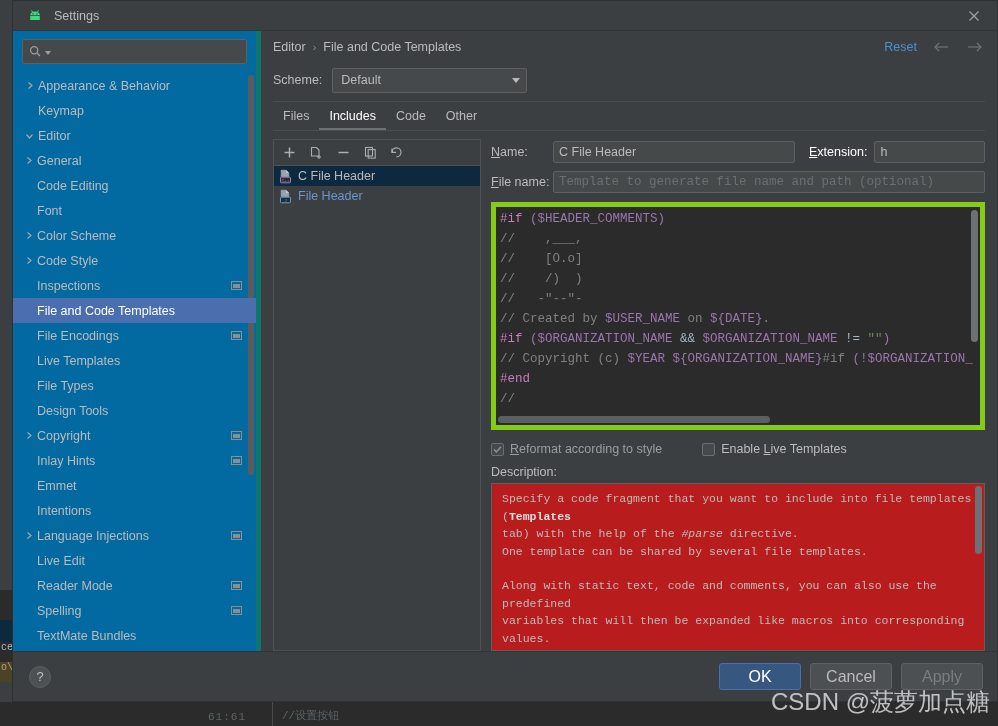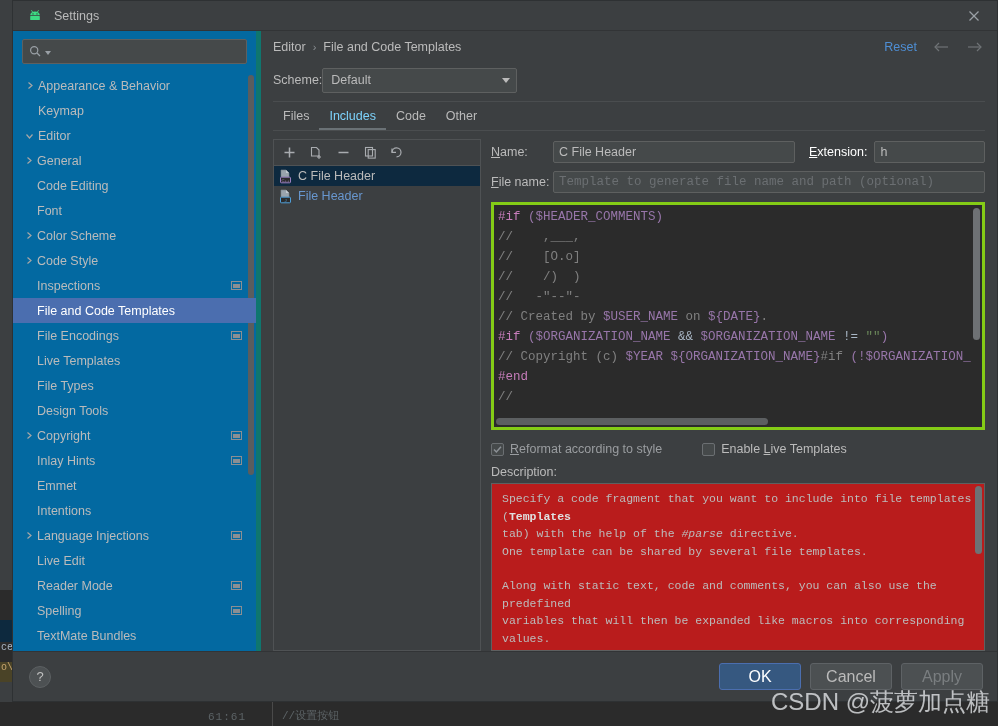--- a/index.html
+++ b/index.html
@@ -138,39 +138,39 @@
   .crumb-sep { color: #8a8f93; font-size: 11px; margin: 0 7px; }
   .spacer { flex: 1; }
   .reset-link { color: #4e8ed4; font-size: 12.5px; cursor: pointer; }
   .nav-arrow { margin-left: 16px; cursor: pointer; display:flex; align-items:center;}
   .nav-arrow svg { stroke: #6f7376; }
 
   .scheme-row {
     height: 34px; display: flex; align-items: center;
     padding: 0 0 0 12px;
   }
-  .scheme-label { color: #bbbbbb; font-size: 12.5px; margin-right: 0; }
+  .scheme-label { color: #bbbbbb; font-size: 12.5px; margin-right: 10px; }
   .scheme-select {
     width: 195px; height: 25px;
     background: #45494a; border: 1px solid #5e6060; border-radius: 2px;
     display: flex; align-items: center; padding: 0 6px 0 8px;
     color: #bbbbbb; font-size: 12.5px; cursor: pointer;
   }
   .scheme-select .sv { flex: 1; }
   .caret { width:0;height:0;border-left:4px solid transparent;border-right:4px solid transparent;border-top:5px solid #bbbbbb;}
 
   .hr { height: 1px; background: #4a4d4f; margin: 4px 12px 0 12px; }
 
   .tabs { display: flex; padding: 0 12px; height: 28px; align-items: stretch; }
   .tab {
     padding: 0 10px; display: flex; align-items: center;
     color: #bbbbbb; font-size: 12.5px; cursor: pointer;
     border-bottom: 2px solid transparent; margin-top: 2px;
   }
-  .tab.active { border-bottom-color: #6b7276; color: #7dd3fc; }
+  .tab.active { border-bottom-color: #6b7276; color: #ffffff; }
   .tabs-underline { height: 1px; background: #4a4d4f; margin: 0 12px 0 12px; }
 
   
   .main-split { flex: 1; display: flex; padding: 8px 12px 0 12px; min-height: 0; gap: 0; }
 
   .tmpl-list-panel {
     width: 208px; min-width: 208px;
     background: #3c3f41;
     border: 1px solid #4f5254;
     display: flex; flex-direction: column;
@@ -206,21 +206,21 @@
   .ext-input { flex: 1; min-width: 0; }
   .fname-input {
     flex: 1; min-width: 0;
     font-family: "Liberation Mono", monospace; font-size: 12.5px;
   }
   .fname-input::placeholder { color: #6b6f72; }
 
   
   .editor-wrap {
     height: 228px; min-height: 228px;
-    background: #2b2b2b; border: 3px solid #84cc16;
+    background: #2b2b2b; border: 5px solid #84cc16;
     position: relative; overflow: hidden;
     margin-top: 3px;
   }
   .code {
     font-family: "Liberation Mono", monospace;
     font-size: 12.5px; line-height: 20px;
     color: #a9b7c6; padding: 2px 0 0 4px;
     white-space: pre;
   }
   .c-dir { color: #c77dbb; }

